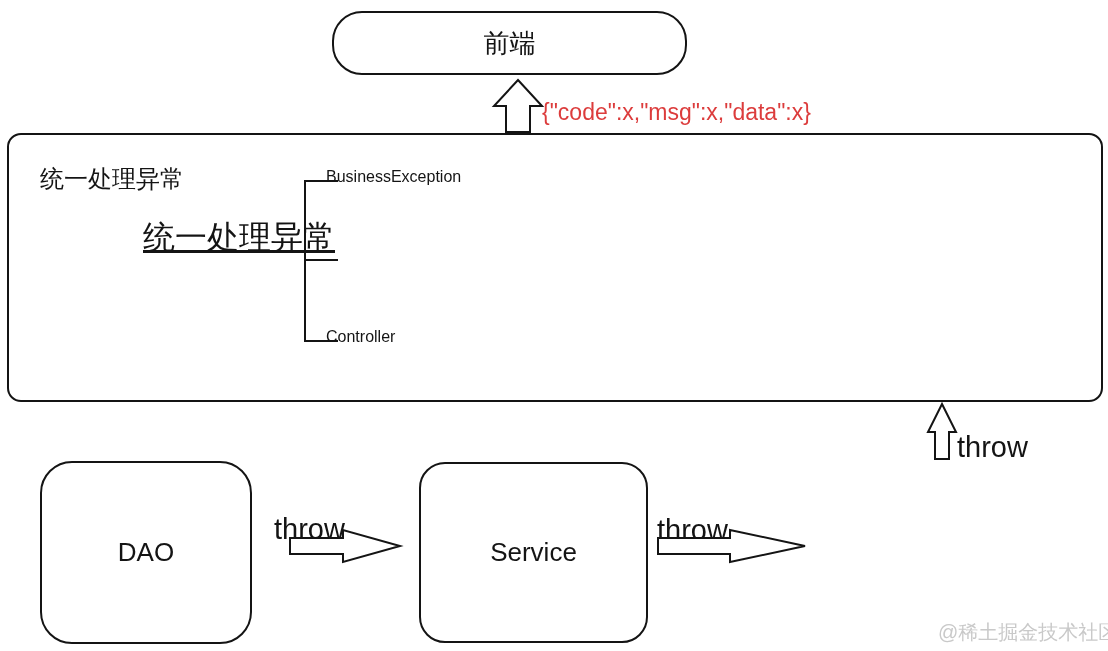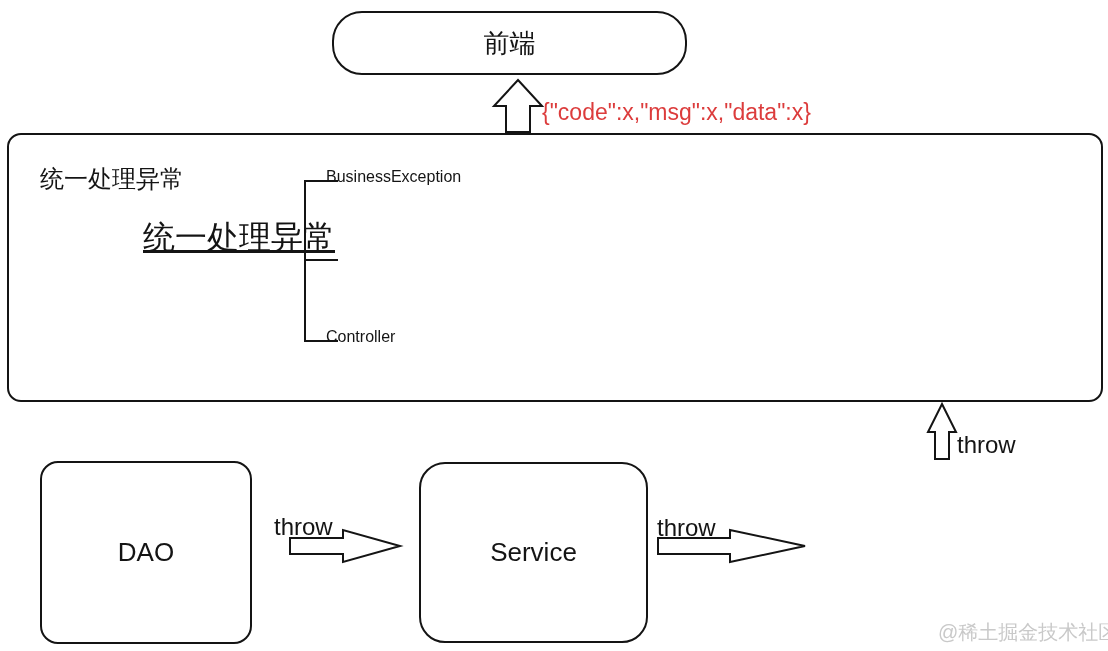--- a/index.html
+++ b/index.html
@@ -19,42 +19,42 @@
     position: absolute;
     border: 2px solid #141414;
     background: #ffffff;
     display: flex; align-items: center; justify-content: center;
   }
   #frontend-box { left: 332px; top: 11px; width: 355px; height: 64px; border-radius: 30px; }
   #frontend-box .node-label { font-size: 26px; }
 
   #handler-box { left: 7px; top: 133px; width: 1096px; height: 269px; border-radius: 14px; background: transparent; }
 
-  #dao-box        { left: 40px;  top: 461px; width: 212px; height: 183px; border-radius: 18px; }
+  #dao-box        { left: 40px;  top: 461px; width: 212px; height: 183px; border-radius: 32px; }
   #service-box    { left: 419px; top: 462px; width: 229px; height: 181px; border-radius: 26px; }
   #controller-box { left: 828px; top: 461px; width: 227px; height: 182px; border-radius: 22px; }
   .layer-label { font-size: 26px; }
 
   
   #handler-title    { left: 40px;  top: 167px; font-size: 24px; line-height: 1; }
   #handler-subtitle { left: 143px; top: 221px; font-size: 32px; line-height: 1; text-decoration: underline; }
 
   
   .bracket-v { left: 304px; top: 180px; width: 0; height: 162px; border-left: 2px solid #141414; }
   .bracket-tick { left: 304px; width: 34px; height: 0; border-top: 2px solid #141414; }
   #tick-0 { top: 180px; }
   #tick-1 { top: 259px; }
   #tick-2 { top: 340px; }
   .exc-label { left: 326px; font-size: 16px; line-height: 1; }
   #exc-0 { top: 169px; }
   #exc-1 { top: 248px; }
   #exc-2 { top: 329px; }
 
   
-  .throw-label { font-size: 24px; line-height: 1; }
+  .throw-label { font-size: 29px; line-height: 1; }
   #throw-1 { left: 274px; top: 515px; }
   #throw-2 { left: 657px; top: 516px; }
   #throw-3 { left: 957px; top: 433px; }
 
   #response-json { left: 542px; top: 99px; font-size: 23px; line-height: 1.15; color: #dc3c3c; white-space: nowrap; }
 
   #watermark { left: 938px; top: 621px; font-size: 20px; line-height: 1.1; color: #c9c9c9; white-space: nowrap; }
 
   
   svg.arrow { position: absolute; overflow: visible; }

